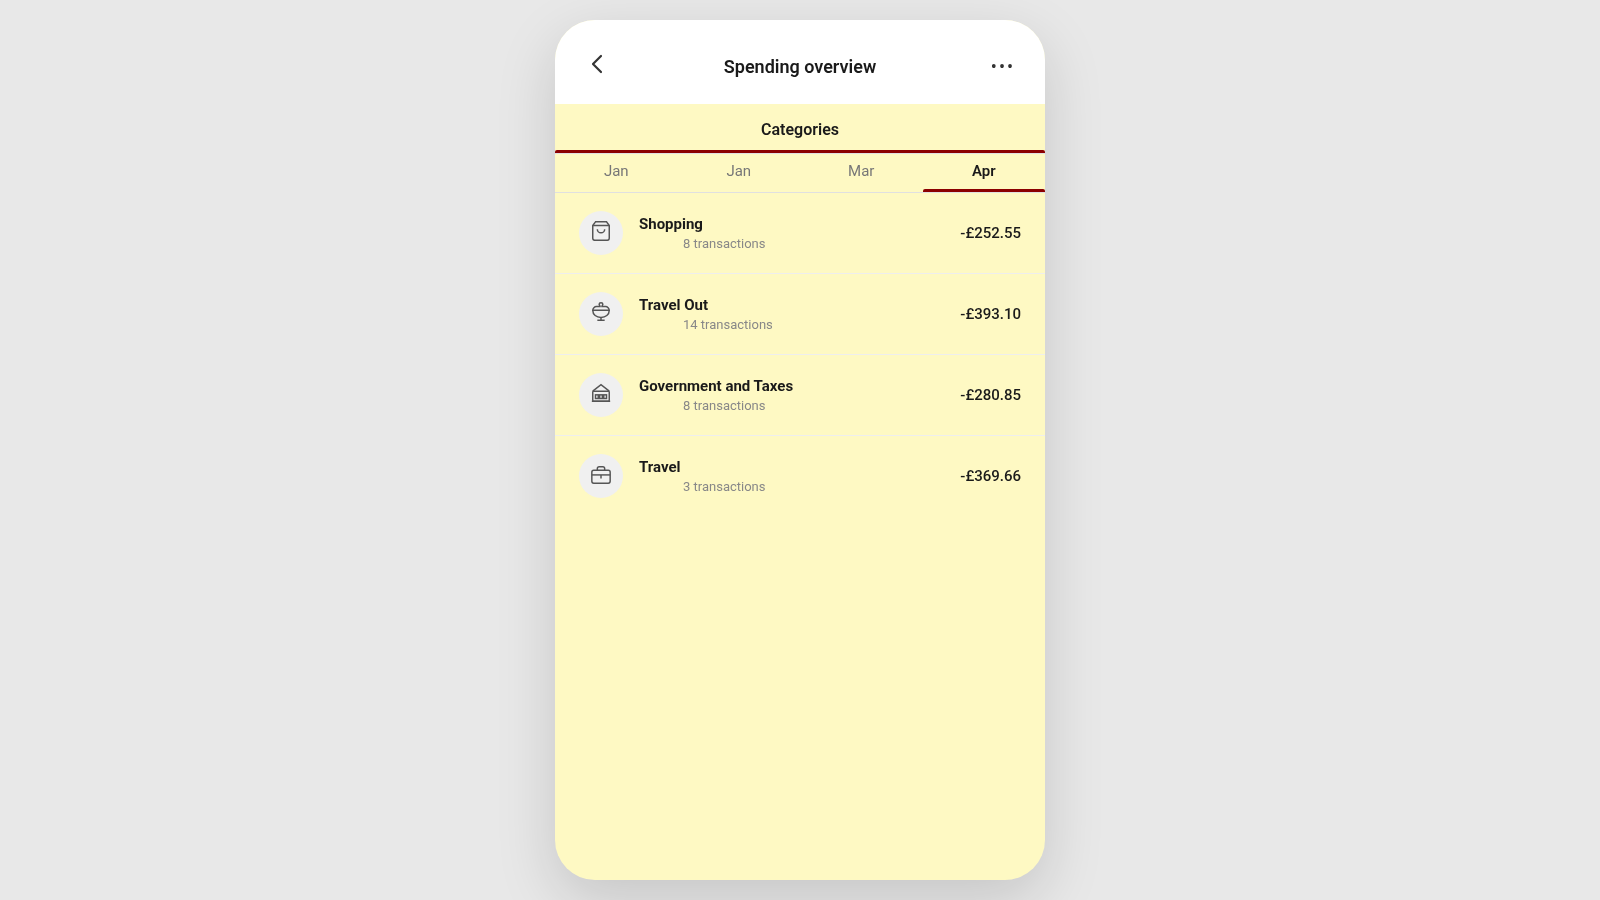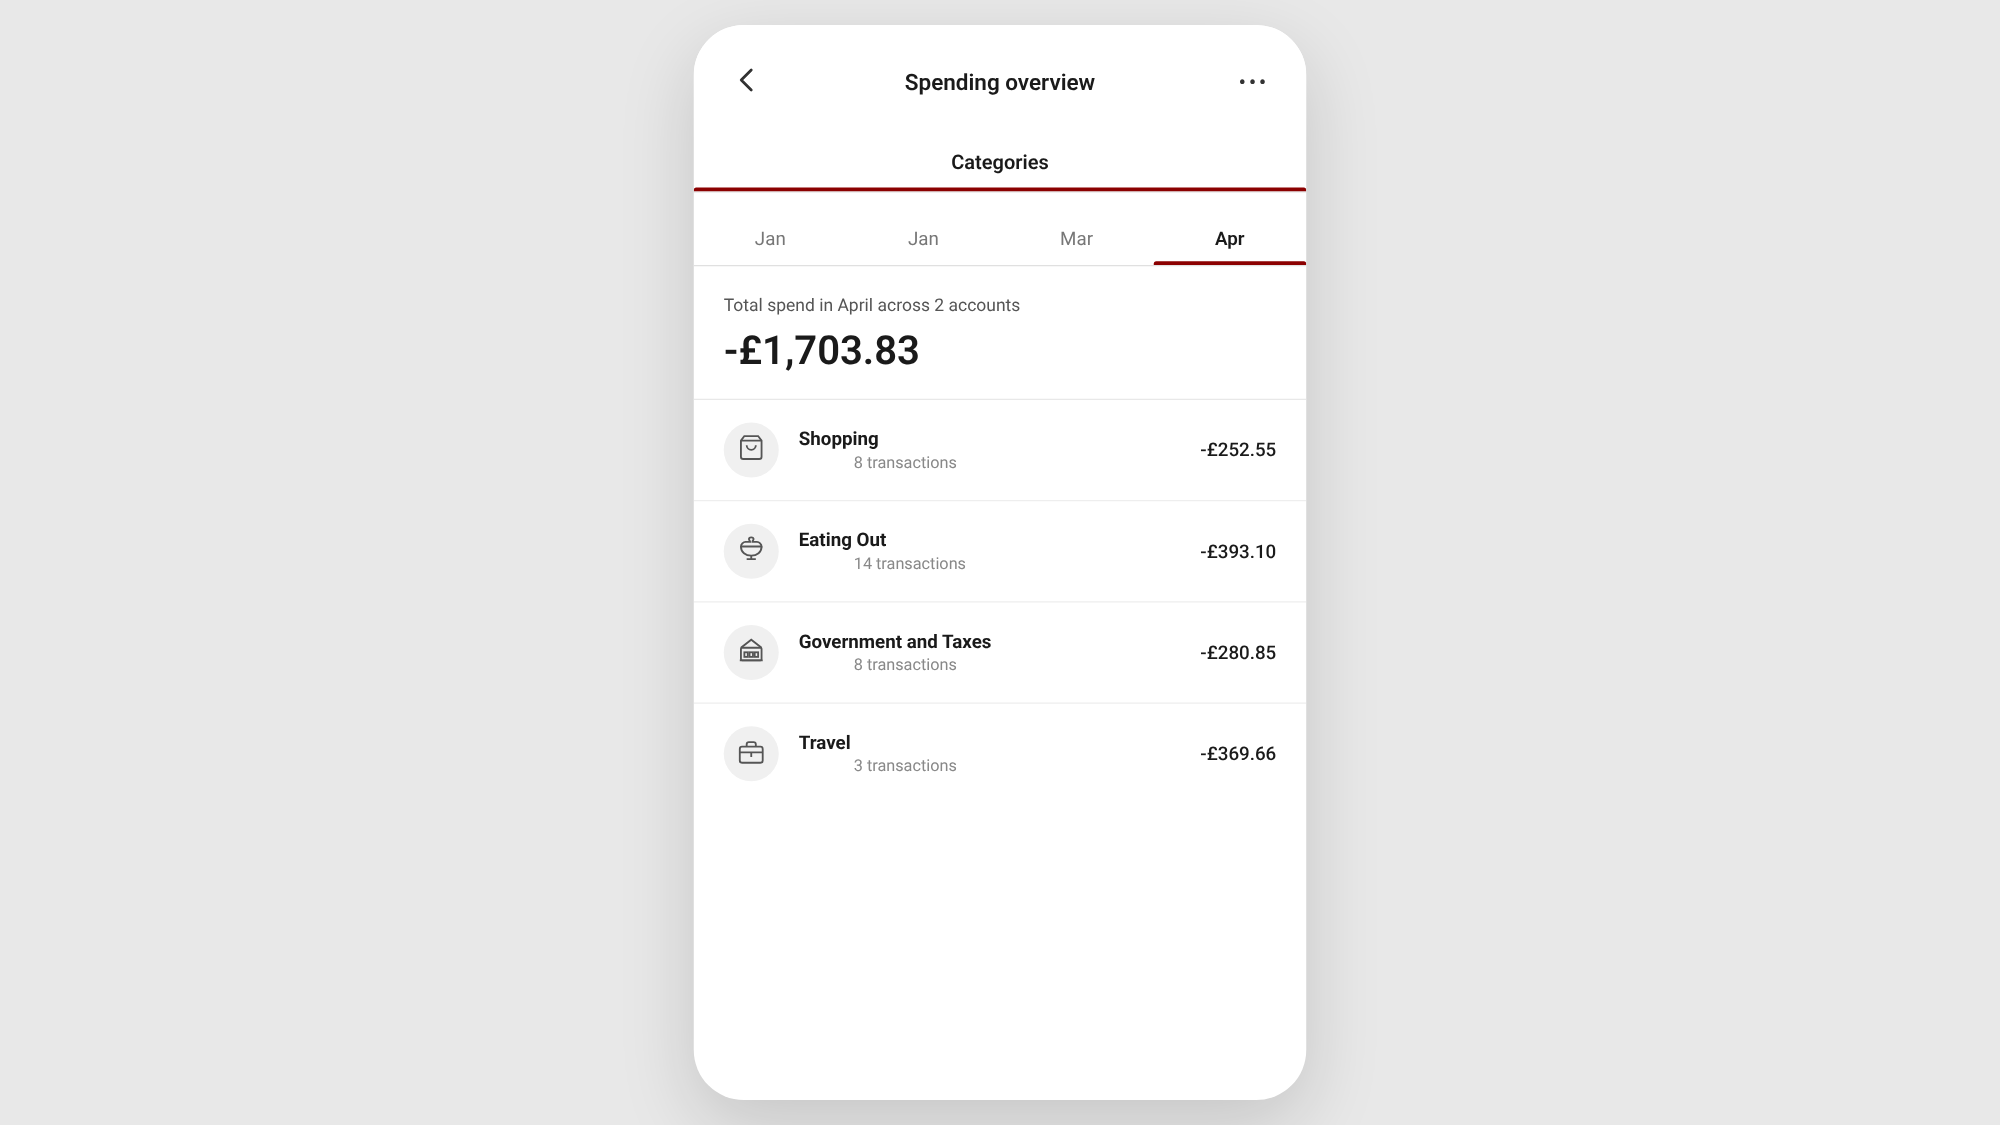--- a/index.html
+++ b/index.html
@@ -13,21 +13,21 @@
       height: 900px;
       background-color: #e8e8e8;
       display: flex;
       align-items: center;
       justify-content: center;
       font-family: -apple-system, BlinkMacSystemFont, 'Segoe UI', Roboto, sans-serif;
     }
 
     .phone-frame {
       width: 490px;
-      background: #ffffff;
+      background: #fef9c3;
       border-radius: 40px;
       box-shadow: 0 20px 60px rgba(0,0,0,0.15);
       overflow: hidden;
       display: flex;
       flex-direction: column;
       height: 860px;
     }
 
     
     .header {
@@ -104,21 +104,21 @@
 
     
     .month-bar {
       display: flex;
       border-bottom: 1px solid #e0e0e0;
     }
 
     .month-item {
       flex: 1;
       text-align: center;
-      padding: 28px 0 12px;
+      padding: 8px 0 12px;
       font-size: 15px;
       color: #777;
       cursor: pointer;
       position: relative;
     }
 
     .month-item.active {
       color: #1a1a1a;
       font-weight: 600;
     }
@@ -249,24 +249,20 @@
       <span>Jan</span>
     </div>
     <div class="month-item">
       <span>Mar</span>
     </div>
     <div class="month-item active">
       <span>Apr</span>
     </div>
   </div>
 
-  <div class="summary-section">
-    <div class="summary-label">Total spend in April across 2 accounts</div>
-    <div class="summary-amount">-£1,703.83</div>
-  </div>
 
   <div class="category-list">
 
     <div class="category-item">
       <div class="category-icon-wrap">
         <span class="category-icon">
           <svg class="icon-svg" viewBox="0 0 24 24" fill="none" stroke="#555" stroke-width="1.6">
             <path d="M6 2L3 6v14a2 2 0 002 2h14a2 2 0 002-2V6l-3-4z"></path>
             <line x1="3" y1="6" x2="21" y2="6"></line>
             <path d="M16 10a4 4 0 01-8 0"></path>
@@ -285,21 +281,21 @@
         <span class="category-icon">
           <svg class="icon-svg" viewBox="0 0 24 24" fill="none" stroke="#555" stroke-width="1.6">
             <path d="M12 2c-1 0-2 .5-2 1.5S11 5 11 6H7C5 6 3 8 3 10h18c0-2-2-4-4-4h-4c0-1 1-1.5 1-2.5S13 2 12 2z"></path>
             <path d="M3 10c0 5 4 8 9 8s9-3 9-8"></path>
             <line x1="8" y1="21" x2="16" y2="21"></line>
             <line x1="12" y1="18" x2="12" y2="21"></line>
           </svg>
         </span>
       </div>
       <div class="category-info">
-        <div class="category-name">Eating Out</div>
+        <div class="category-name">Travel Out</div>
         <div class="category-transactions">14 transactions</div>
       </div>
       <div class="category-amount">-£393.10</div>
     </div>
 
     <div class="category-item">
       <div class="category-icon-wrap">
         <span class="category-icon">
           <svg class="icon-svg" viewBox="0 0 24 24" fill="none" stroke="#555" stroke-width="1.6">
             <rect x="3" y="10" width="18" height="11" rx="1"></rect>

